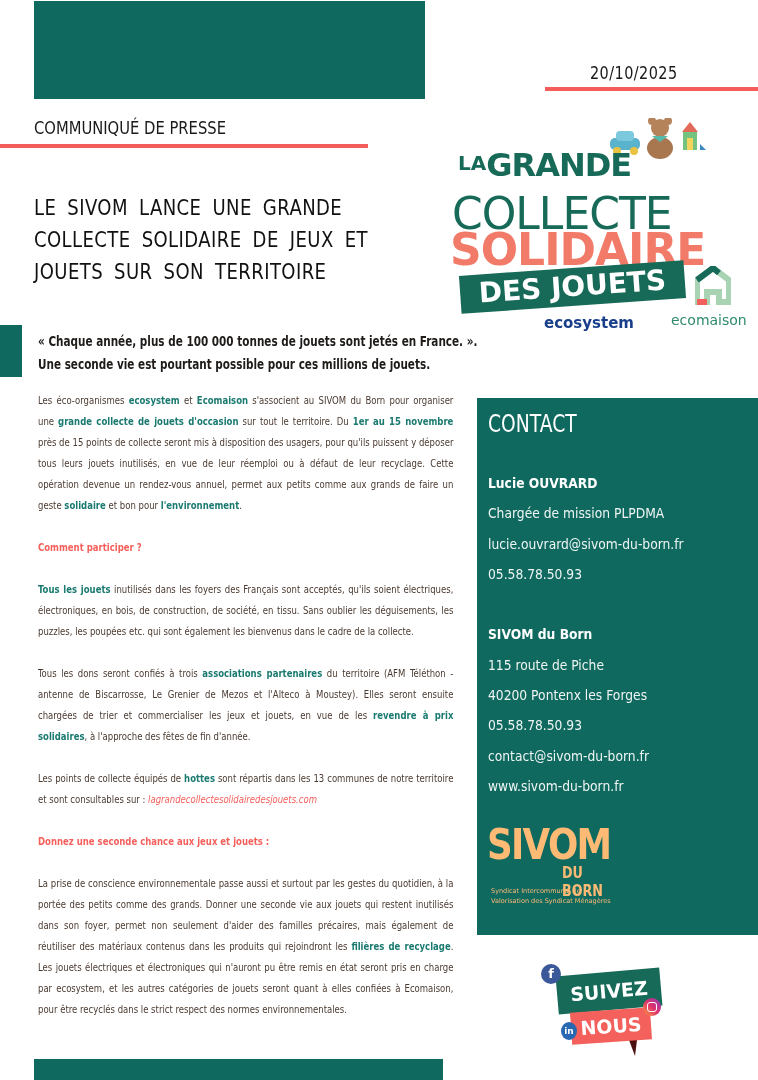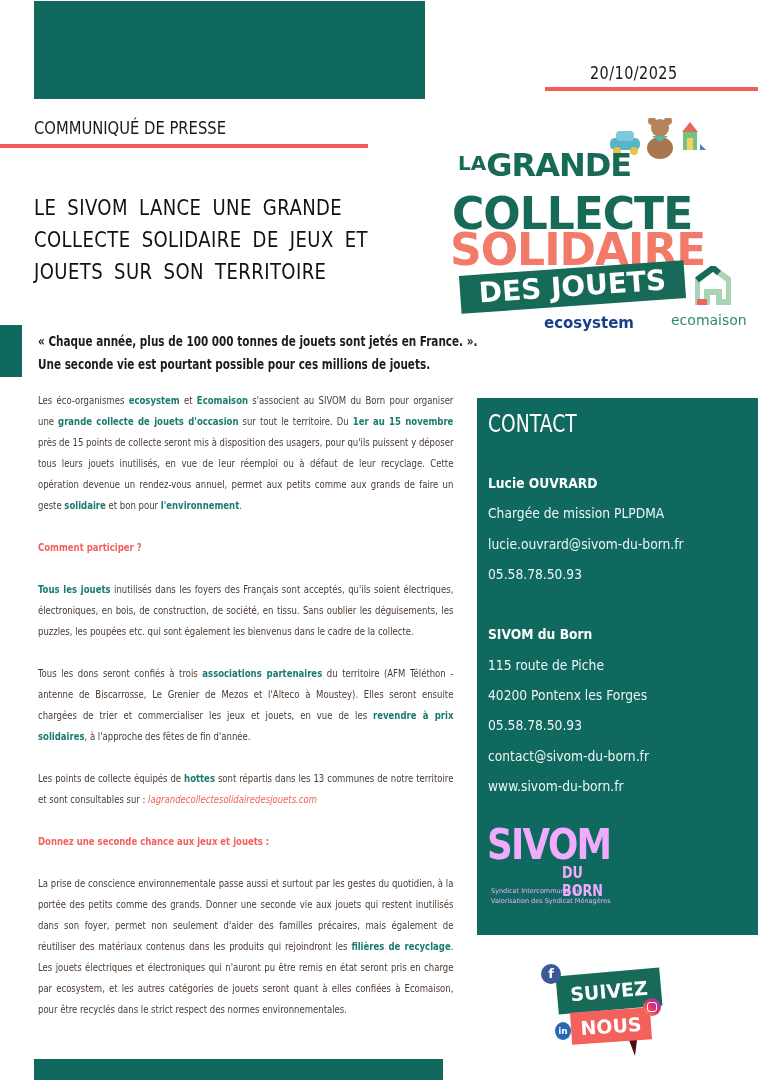--- a/index.html
+++ b/index.html
@@ -36,45 +36,45 @@
     .body .gap { height: 21px; }
     .hl { color: #1a7a70; font-weight: bold; }
     .red-h { color: #f4605c; font-weight: bold; }
     .link { color: #f4605c; font-style: italic; }
 
     
     .logo { left: 448px; top: 118px; width: 310px; height: 220px; }
     .logo .l1 { position: absolute; left: 10px; top: 28px; font-family: "DejaVu Sans", sans-serif; font-weight: bold; color: #176a57; white-space: nowrap; }
     .logo .la { font-size: 20px; vertical-align: 6px; }
     .logo .grande { font-size: 32px; letter-spacing: -1px; }
-    .logo .l2 { position: absolute; left: 4px; top: 70px; font-family: "DejaVu Sans", sans-serif; font-weight: bold; color: #176a57; font-size: 44px; letter-spacing: -1px; }
+    .logo .l2 { position: absolute; left: 4px; top: 70px; font-family: "DejaVu Sans", sans-serif; font-weight: normal; color: #176a57; font-size: 44px; letter-spacing: -1px; }
     .logo .l3 { position: absolute; left: 2px; top: 106px; font-family: "DejaVu Sans", sans-serif; font-weight: bold; color: #f27a68; font-size: 44px; letter-spacing: -1px; }
     .logo .jouets { position: absolute; left: 12px; top: 150px; width: 225px; height: 38px; background: #176a57; transform: rotate(-4deg); color: #fff; font-family: "DejaVu Sans", sans-serif; font-weight: bold; font-size: 28px; text-align: center; line-height: 38px; }
     .logo .eco1 { position: absolute; left: 96px; top: 196px; font-family: "DejaVu Sans", sans-serif; font-weight: bold; color: #1a3f8a; font-size: 15px; }
     .logo .eco2 { position: absolute; left: 223px; top: 194px; font-family: "DejaVu Sans", sans-serif; color: #2f8a6c; font-size: 14px; }
     .house { position: absolute; left: 247px; top: 148px; width: 36px; height: 40px; }
     .toys { position: absolute; left: 160px; top: 0px; width: 100px; height: 44px; }
 
     
     .contact { left: 477px; top: 398px; width: 281px; height: 537px; background: #10695f; color: #eef5f3; font-family: "DejaVu Sans", sans-serif; }
     .contact .title { position: absolute; left: 11px; top: 12px; font-size: 24px; color: #fff; transform: scaleX(0.78); transform-origin: left top; }
     .contact .lines { position: absolute; left: 11px; top: 70px; font-size: 14px; line-height: 30.3px; transform: scaleX(0.88); transform-origin: left top; white-space: nowrap; }
     .contact .lines .b { font-weight: bold; color: #fff; }
     .contact .gap { height: 30.3px; }
-    .sivom-logo { position: absolute; left: 10px; top: 422px; width: 150px; height: 95px; color: #f0abfc; font-family: "DejaVu Sans", sans-serif; }
+    .sivom-logo { position: absolute; left: 10px; top: 422px; width: 150px; height: 95px; color: #fdba74; font-family: "DejaVu Sans", sans-serif; }
     .sivom-logo .big { position: absolute; left: 0; top: 0; font-size: 42px; font-weight: bold; letter-spacing: -2px; transform: scaleX(0.85); transform-origin: left top; }
     .sivom-logo .du { position: absolute; left: 75px; top: 44px; font-size: 15px; font-weight: bold; transform: scaleX(0.85); transform-origin: left top; }
     .sivom-logo .sub { position: absolute; left: 4px; top: 66px; font-size: 6.5px; line-height: 10px; text-align: left; width: 130px; }
 
     
     .follow { left: 535px; top: 960px; width: 135px; height: 95px; }
     .follow .s1 { position: absolute; left: 22px; top: 12px; width: 104px; height: 38px; background: #176a57; transform: rotate(-5deg); color: #fff; font-weight: bold; font-size: 19px; line-height: 38px; text-align: center; font-family: "DejaVu Sans", sans-serif; }
     .follow .s2 { position: absolute; left: 36px; top: 50px; width: 80px; height: 32px; background: #f4605c; transform: rotate(-4deg); color: #fff; font-weight: bold; font-size: 19px; line-height: 32px; text-align: center; font-family: "DejaVu Sans", sans-serif; }
     .follow .fb { position: absolute; left: 6px; top: 4px; width: 20px; height: 20px; border-radius: 50%; background: #3b5998; color: #fff; font-weight: bold; font-size: 13px; text-align: center; line-height: 20px; font-family: "DejaVu Sans", sans-serif; }
-    .follow .li { position: absolute; left: 20px; top: 62px; width: 16px; height: 18px; border-radius: 50%; background: #2867b2; color: #fff; font-weight: bold; font-size: 9px; text-align: center; line-height: 18px; font-family: "DejaVu Sans", sans-serif; }
+    .follow .li { position: absolute; left: 26px; top: 62px; width: 16px; height: 18px; border-radius: 50%; background: #2867b2; color: #fff; font-weight: bold; font-size: 9px; text-align: center; line-height: 18px; font-family: "DejaVu Sans", sans-serif; }
     .follow .ig { position: absolute; left: 108px; top: 38px; width: 18px; height: 18px; border-radius: 50%; background: linear-gradient(45deg, #f9a23a, #e0306e, #8a3ab9); }
     .follow .ig::after { content: ""; position: absolute; left: 4px; top: 4px; width: 8px; height: 8px; border: 1.5px solid #fff; border-radius: 3px; }
     .follow .tail { position: absolute; left: 94px; top: 80px; width: 0; height: 0; border-left: 6px solid transparent; border-right: 2px solid transparent; border-top: 16px solid #4a1010; }
   </style>
 </head>
 <body>
 
 <div class="abs teal top-block"></div>
 
 <div class="abs date">20/10/2025</div>

